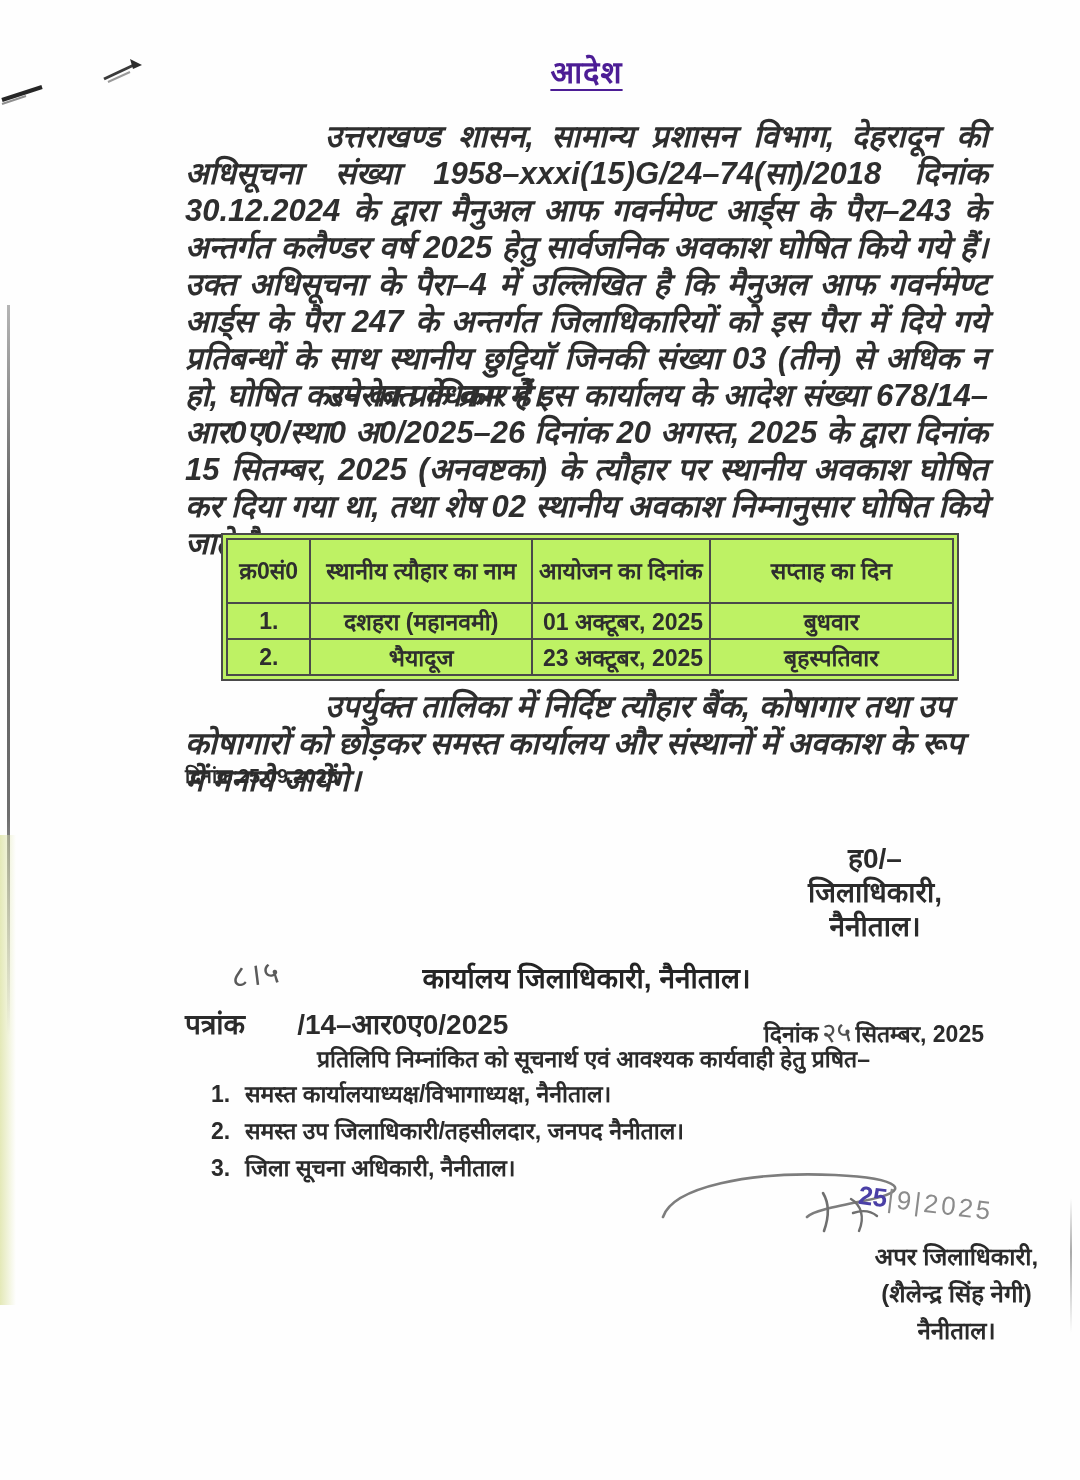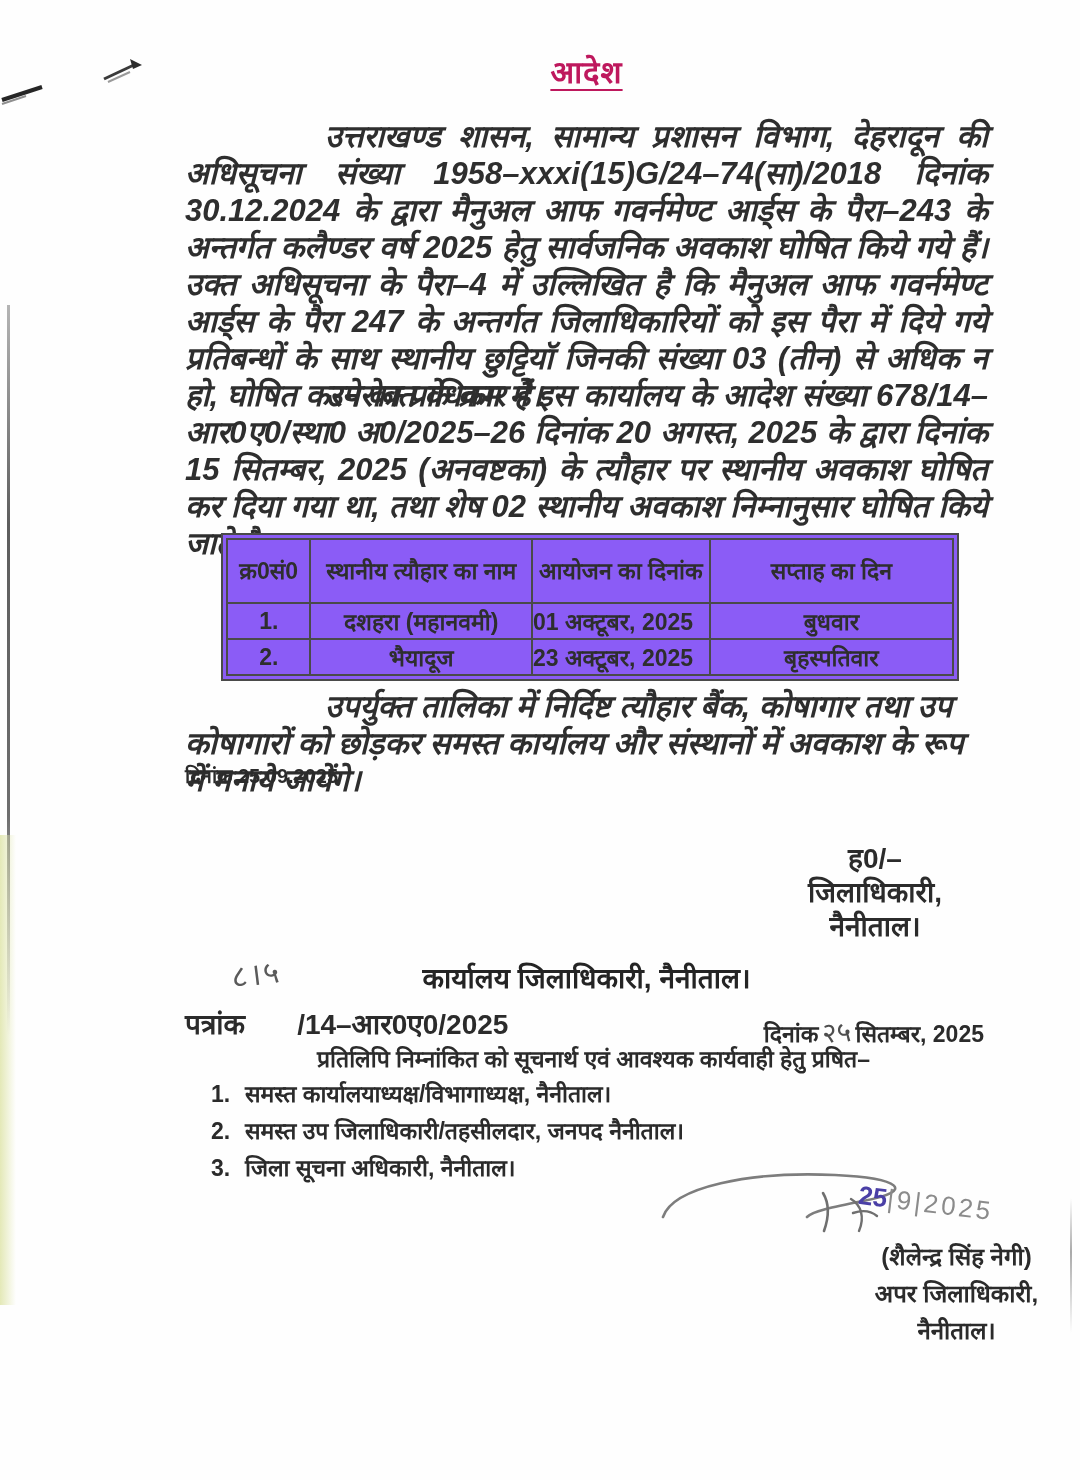--- a/index.html
+++ b/index.html
@@ -16,21 +16,21 @@
   .content {
     position:absolute; left:185px; right:92px; top:0; bottom:0;
   }
   .doc-title {
     position:absolute; left:0; right:0; top:50px;
     text-align:center;
     font-size:31px; font-weight:700;
     text-decoration:underline;
     text-underline-offset:6px;
     text-decoration-thickness:2px;
-    color:#be185d;
+    color:#4c1d95;
     letter-spacing:1px;
   }
   .para {
     position:absolute; left:0; right:0;
     font-size:31px; line-height:37px; font-weight:600;
     text-align:justify;
     text-indent:140px;
     color:#2e2e2e;
     font-style:italic;
   }
@@ -38,39 +38,39 @@
   .p2 { top:377px; }
   .p3 { top:688px; text-align:left; }
   .date-line {
     position:absolute; left:0; top:762px;
     font-size:20px; font-weight:600;
   }
   .holiday-table-wrap {
     position:absolute; left:36px; top:533px; width:738px;
     border:2px solid #4a4a4a;
     padding:3px;
-    background:#8b5cf6;
+    background:#bef264;
   }
   table.holiday-table {
     width:100%; border-collapse:collapse;
     font-size:23px; color:#2e2e2e;
   }
   .holiday-table th, .holiday-table td {
     border:2px solid #4a4a4a;
     text-align:center; vertical-align:middle;
     padding:1px 4px;
     font-weight:600;
   }
   .holiday-table th { font-weight:700; height:64px; line-height:30px; }
   .holiday-table td { height:33px; }
   .holiday-table .c1 { width:11.5%; }
   .holiday-table .c2 { width:30.5%; }
   .holiday-table .c3 { width:24.5%; }
   .holiday-table .c4 { width:33.5%; }
-  .holiday-table td.cell-date { text-align:left; padding-left:0; }
+  .holiday-table td.cell-date { text-align:left; padding-left:10px; }
   .sign-top {
     position:absolute; right:18px; top:842px; width:190px;
     text-align:center;
     font-size:28px; line-height:34px; font-weight:600;
   }
   .office-heading {
     position:absolute; left:0; right:0; top:958px;
     text-align:center;
     font-size:28px; font-weight:700; color:#242424;
   }
@@ -236,18 +236,18 @@
     <path d="M 8 52 C 18 22, 95 6, 180 10 C 245 13, 262 26, 208 36 C 178 42, 158 46, 152 52" stroke="#7d7d7d" stroke-width="2.6" fill="none" stroke-linecap="round"></path>
     <path d="M 168 28 c 6 10, 6 24, 1 38" stroke="#6f6f6f" stroke-width="2.6" fill="none" stroke-linecap="round"></path>
     <path d="M 196 34 c 10 6, 14 18, 8 32 m -6 -18 c 9 -3, 18 -2, 24 3" stroke="#6f6f6f" stroke-width="2.4" fill="none" stroke-linecap="round"></path>
   </svg>
 
   <div class="hand-date">
     <span class="hd-day">25</span><span class="hd-rest">|9|2025</span>
   </div>
 
   <div class="sign-bottom">
+    <div>अपर जिलाधिकारी,</div>
     <div>(शैलेन्द्र सिंह नेगी)</div>
-    <div>अपर जिलाधिकारी,</div>
     <div>नैनीताल।</div>
   </div>
 
 </div>
 
 </body></html>

